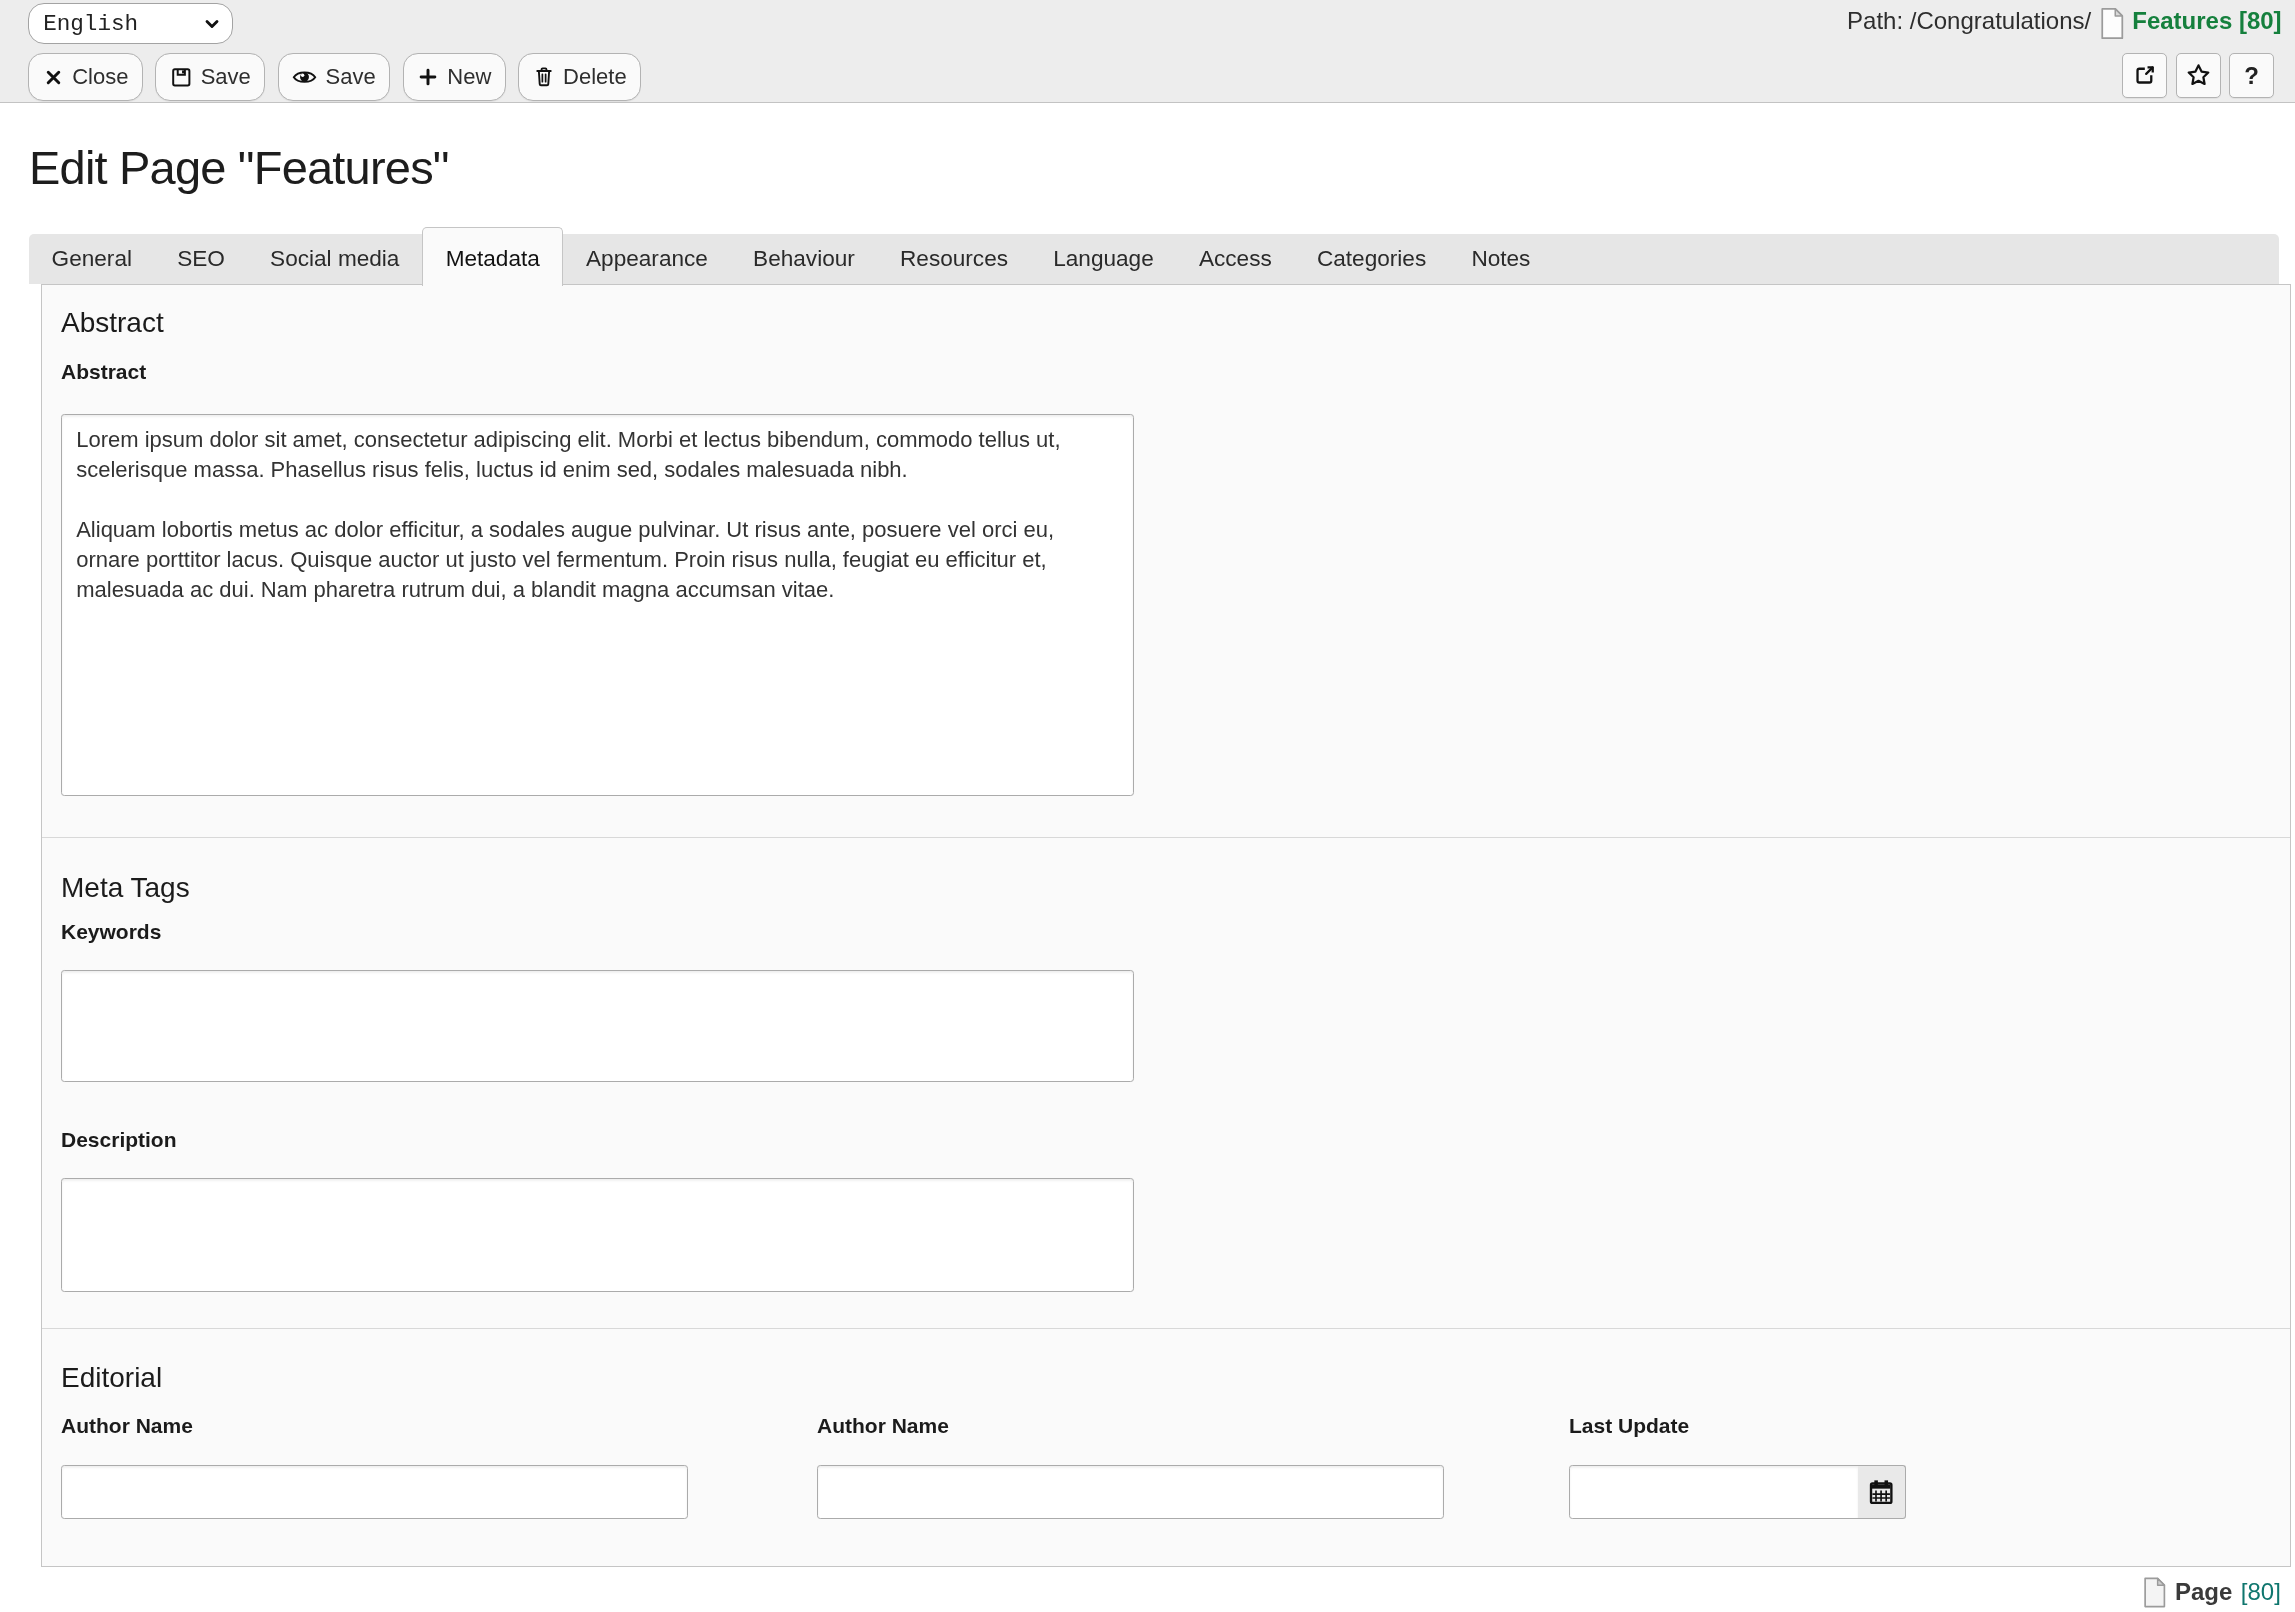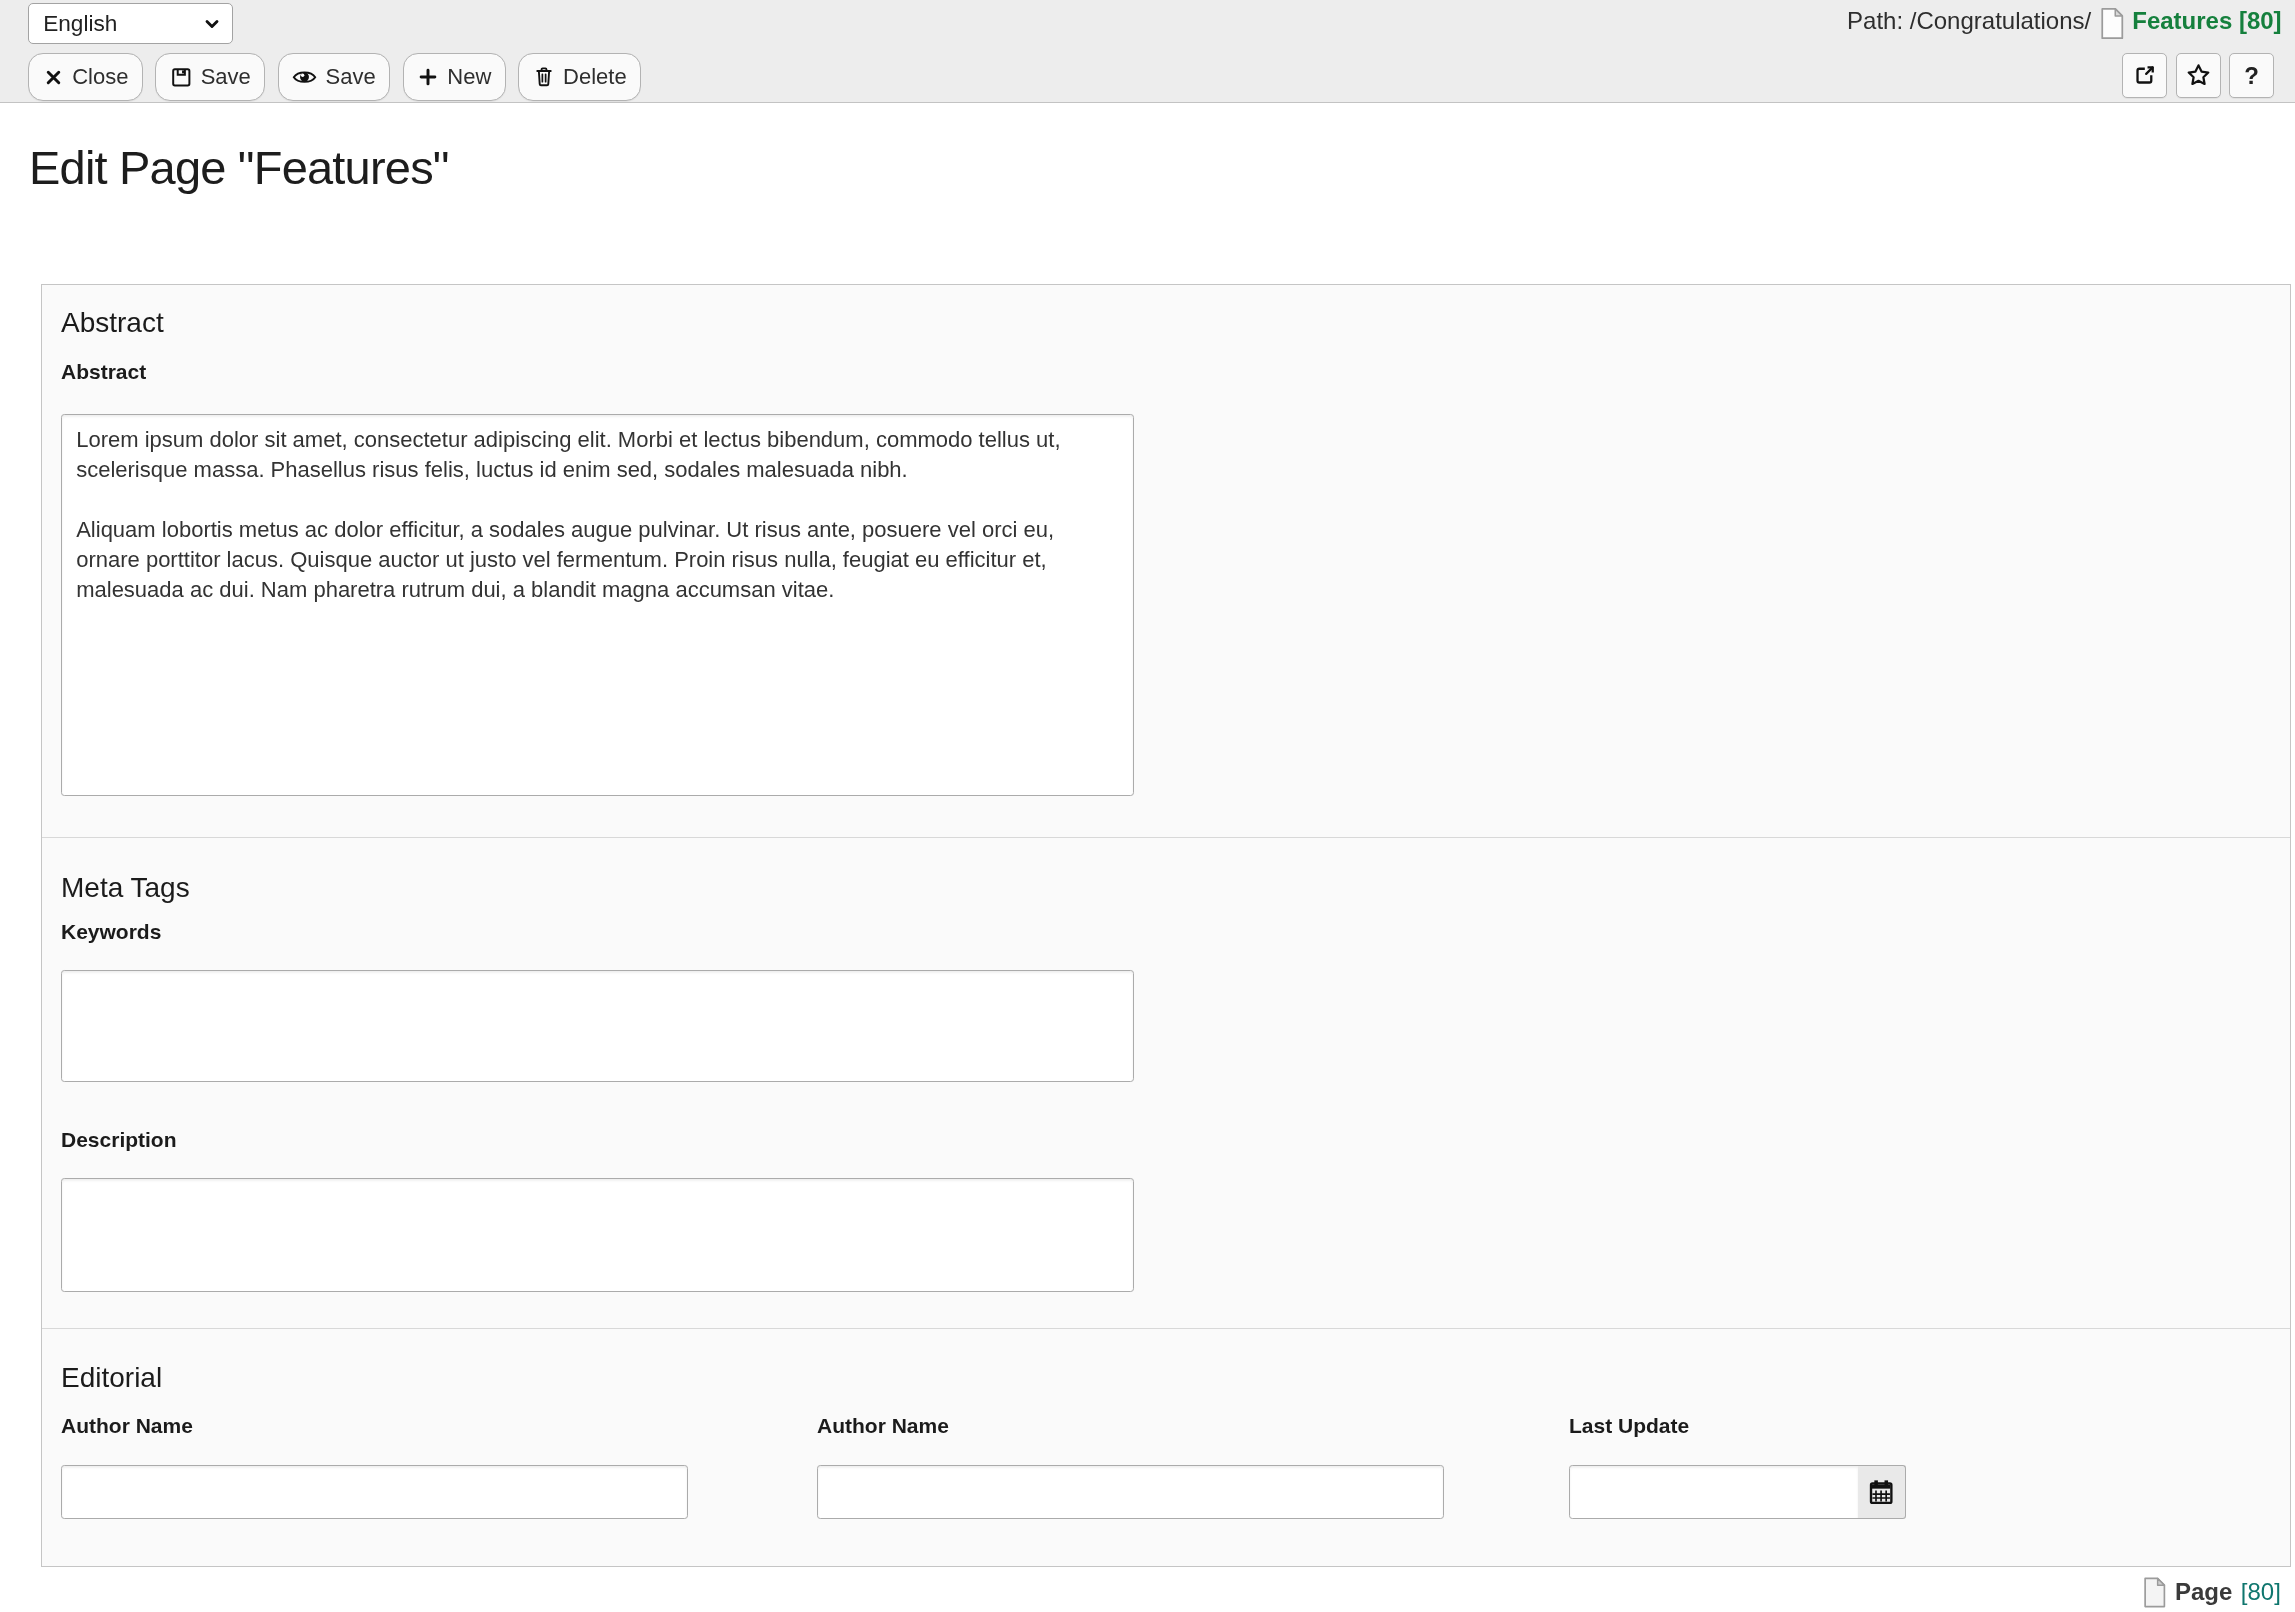--- a/index.html
+++ b/index.html
@@ -13,22 +13,22 @@
 
   
   .docheader {
     position:absolute; top:0; left:0; width:100%; height:103px;
     background:#ededed; border-bottom:1.7px solid #c3c3c3;
   }
   .select-wrap { position:absolute; left:28px; top:3.3px; width:205px; height:41px; }
   .lang-select {
     width:100%; height:100%;
     -webkit-appearance:none; appearance:none;
-    background:#fff; border:0.8px solid #a3a3a3; border-radius:5px;
-    font-family:Liberation Sans, sans-serif; font-size:22.6px; color:#222;
+    background:#fff; border:0.8px solid #a3a3a3; border-radius:16px;
+    font-family:Liberation Mono, monospace; font-size:22.6px; color:#222;
     padding:0 42px 0 14.2px;
   }
   .select-wrap .chev { position:absolute; right:11px; top:11px; pointer-events:none; }
 
   .path-line {
     position:absolute; right:13.4px; top:6.7px; height:33px;
     display:flex; align-items:flex-start; gap:7.5px;
     font-size:24px; color:#2e2e2e;
   }
   .path-line .record-name { font-weight:700; color:#15803d; }
@@ -214,20 +214,33 @@
             <path d="M12 3l2.7 5.5 6 .85-4.35 4.2 1.05 5.95L12 16.7l-5.4 2.8 1.05-5.95L3.3 9.35l6-.85z" fill="none" stroke="#111" stroke-width="2" stroke-linejoin="round"></path>
           </svg>
         </span>
       </button>
       <button class="ibtn">?</button>
     </div>
   </header>
 
   <h1 class="page-title">Edit Page "Features"</h1>
 
+  <nav class="tabbar">
+    <span class="tab">General</span>
+    <span class="tab">SEO</span>
+    <span class="tab">Social media</span>
+    <span class="tab active">Metadata</span>
+    <span class="tab">Appearance</span>
+    <span class="tab">Behaviour</span>
+    <span class="tab">Resources</span>
+    <span class="tab">Language</span>
+    <span class="tab">Access</span>
+    <span class="tab">Categories</span>
+    <span class="tab">Notes</span>
+  </nav>
 
   <main class="panel">
 
     <h2 class="sec-heading" id="heading-abstract">Abstract</h2>
     <label class="field-label" id="label-abstract">Abstract</label>
     <textarea class="ta" id="ta-abstract" style="">Lorem ipsum dolor sit amet, consectetur adipiscing elit. Morbi et lectus bibendum, commodo tellus ut, scelerisque massa. Phasellus risus felis, luctus id enim sed, sodales malesuada nibh.
 
 Aliquam lobortis metus ac dolor efficitur, a sodales augue pulvinar. Ut risus ante, posuere vel orci eu, ornare porttitor lacus. Quisque auctor ut justo vel fermentum. Proin risus nulla, feugiat eu efficitur et, malesuada ac dui. Nam pharetra rutrum dui, a blandit magna accumsan vitae.</textarea>
 
     <div class="divider" id="divider-1"></div>

